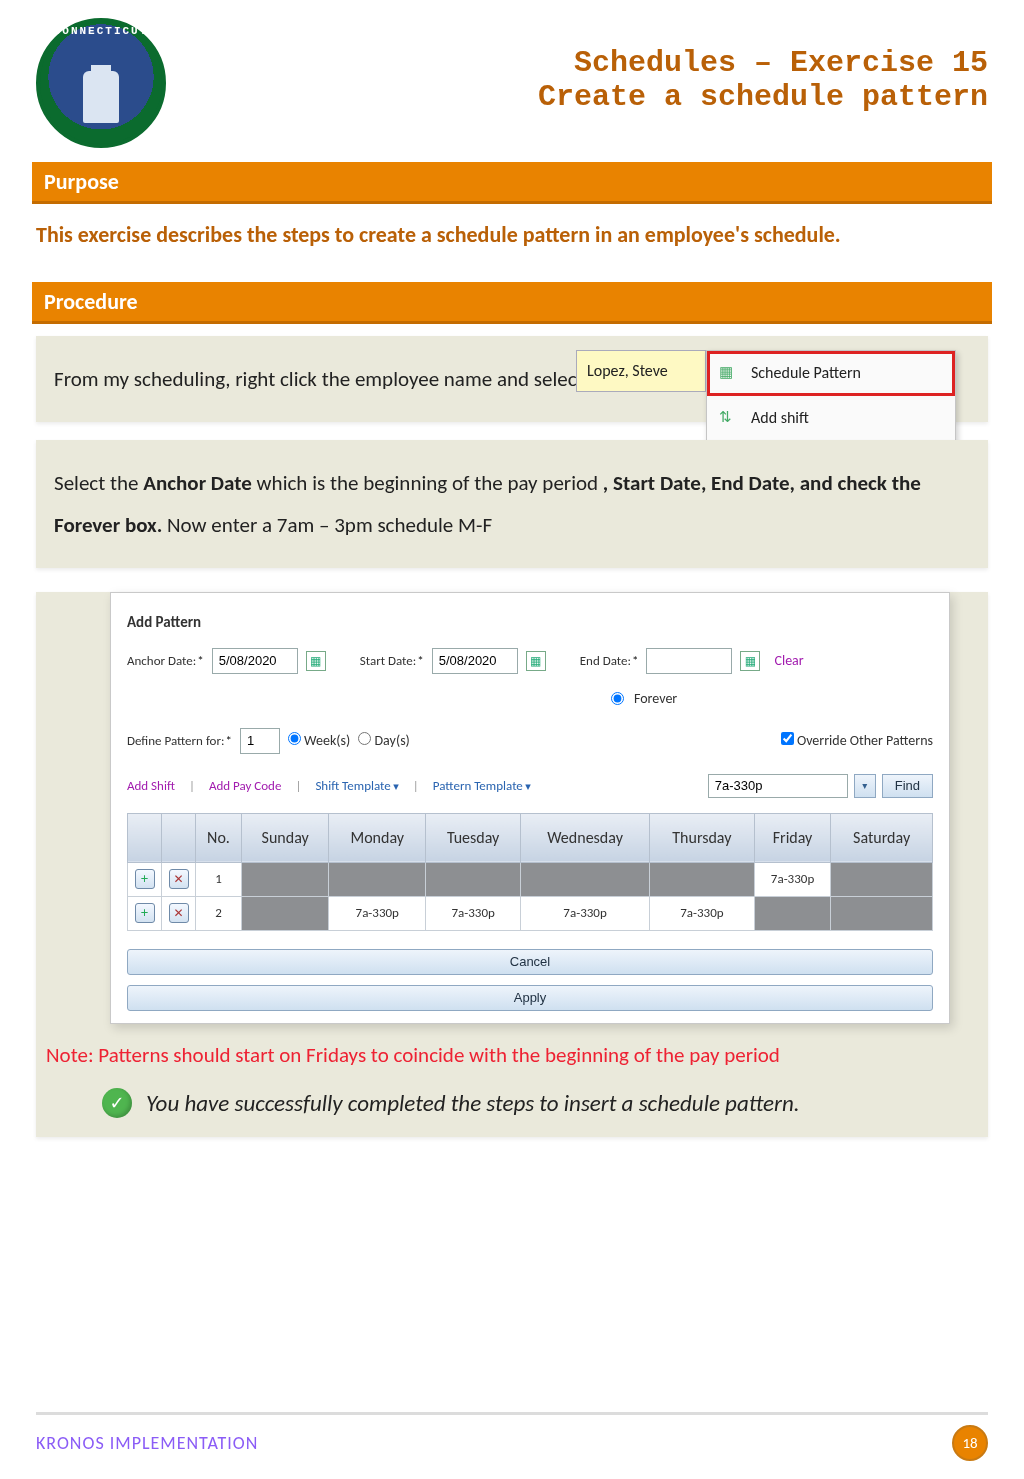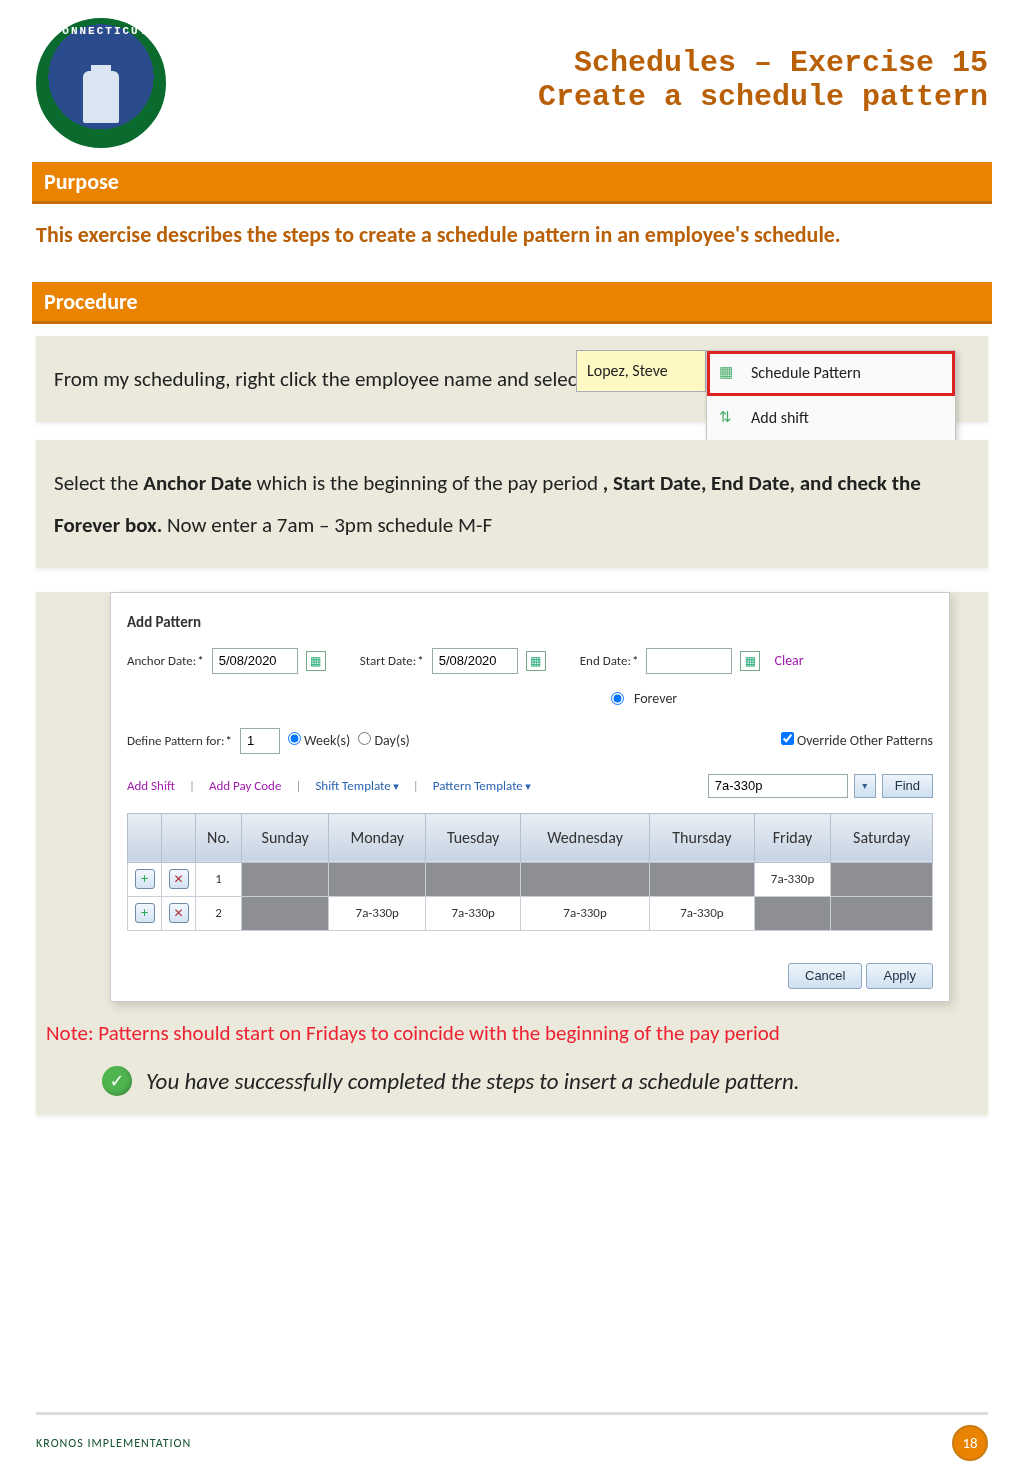--- a/index.html
+++ b/index.html
@@ -50,30 +50,30 @@
   .ddbtn{ width:22px; height:24px; border:1px solid #8fa8c2; background:linear-gradient(#eef4fb,#cfe0f0); display:inline-flex; align-items:center; justify-content:center; font-size:10px; color:#35608f;}
   .findbtn{ height:24px; border:1px solid #8fa8c2; background:linear-gradient(#eef4fb,#cfe0f0); padding:0 12px; font-size:13px; color:#234;}
 
   table.grid{ width:100%; border-collapse:collapse; margin-top:14px;}
   table.grid th{ background:linear-gradient(#e9eef5,#c6d3e3); font-weight:400; font-size:16px; padding:8px 6px; border:1px solid #b5c0ce;}
   table.grid td{ border:1px solid #c8cfd7; height:34px; text-align:center; font-size:13px; background:#fff;}
   table.grid td.shade{ background:#8d8f92; color:#fff;}
   .sqbtn{ width:20px; height:20px; border:1px solid #6f8aa8; background:linear-gradient(#f3f8ff,#d3e2f1); display:inline-flex; align-items:center; justify-content:center; font-size:14px; color:#2a5; border-radius:3px;}
   .sqbtn.x{ color:#a33; font-size:12px;}
 
-  .dlg-actions{ display:flex; gap:4px; justify-content:flex-end; margin-top:32px;}
+  .dlg-actions{ display:flex; gap:10px; justify-content:flex-end; margin-top:18px;flex-direction:column;}
   .dlg-actions button{ height:26px; padding:0 16px; border:1px solid #8fa8c2; background:linear-gradient(#eef4fb,#cfe0f0); font-size:13px; border-radius:3px; color:#234;}
 
   .note{ color:#e23; font-size:21px; margin:10px 0 8px 0;}
   .success-row{ display:flex; align-items:flex-start; gap:14px; padding:4px 30px 0 56px;}
   .check{ width:30px; height:30px; border-radius:50%; background:#4fb54f; display:flex; align-items:center; justify-content:center; color:#fff; font-size:18px; flex:0 0 auto; box-shadow:inset -2px -2px 4px rgba(0,0,0,.2);}
   .success-text{ font-style:italic; font-size:23px; line-height:1.35;}
 
   .footer{ position:absolute; left:36px; right:36px; bottom:18px; display:flex; align-items:center; border-top:3px solid #dcdcdc; padding-top:10px;}
-  .footer .ft{ font-size:12px; letter-spacing:1px; color:#14532d;}
+  .footer .ft{ font-size:18px; letter-spacing:1px; color:#8b5cf6;}
   .pagenum{ margin-left:auto; width:36px; height:36px; border-radius:50%; border:2px solid #c97a12; background:#e98300; color:#fff; display:flex; align-items:center; justify-content:center; font-size:15px;}
 </style>
 </head>
 <body>
 
 <div class="page">
 
   <div class="header-row">
     <div class="seal">
       <div class="seal-text">CONNECTICUT</div>

